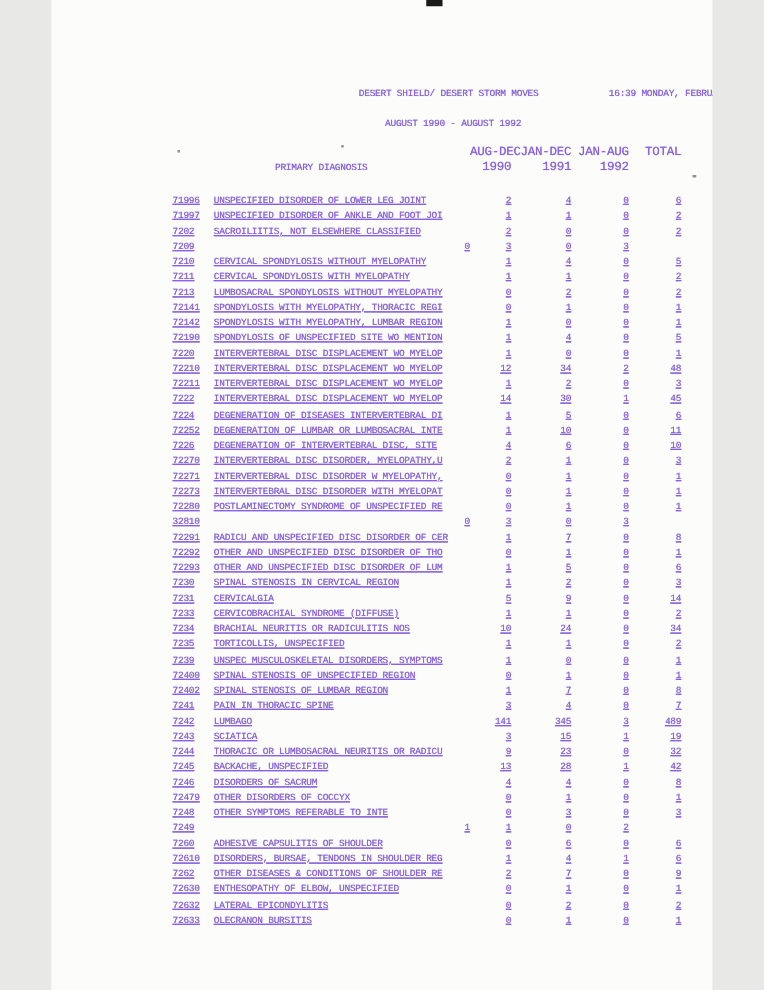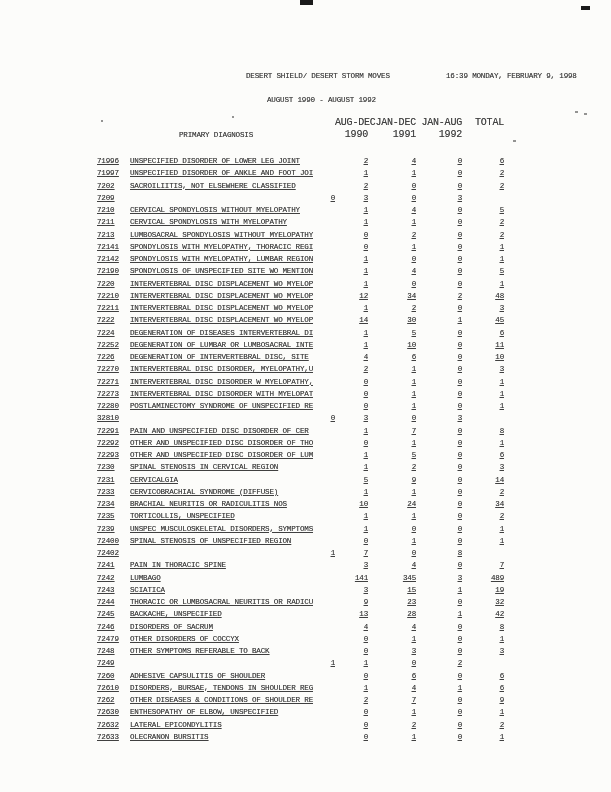--- a/index.html
+++ b/index.html
@@ -1,20 +1,20 @@
 <!DOCTYPE html>
 <html><head>
 <meta charset="utf-8">
 <style>
   html,body { margin:0; padding:0; background:#e8e8e6; }
   .page {
-    position:relative; width:611px; height:792px; margin:0 auto;
+    position:relative; width:529px; height:792px; margin:0 auto;
     background:#fcfcfa;
     font-family:"Liberation Mono","DejaVu Sans Mono",monospace;
-    color:#404040; overflow:hidden;
+    color:#8b5cf6; overflow:hidden;
     text-shadow:0 0 0.6px rgba(45,45,45,0.55);
   }
   .hdr { position:absolute; font-size:7.6px; white-space:nowrap; letter-spacing:-0.2px; }
   .title    { left:246px; top:72px; }
   .stamp    { left:446px; top:72px; }
   .daterange{ left:267px; top:96px; }
 
   .table { position:absolute; left:97px; top:117px; width:407px; }
   .thead { display:grid; grid-template-columns:238px 33px 48px 46px 42px; }
   .thead .col { text-align:right; font-size:10px; line-height:12px; white-space:nowrap; letter-spacing:-0.2px; }
@@ -260,21 +260,21 @@
   <div class="tr">
     <span class="td code">32810</span>
     <span class="td num">0</span>
     <span class="td num">3</span>
     <span class="td num">0</span>
     <span class="td num">3</span>
   </div>
 
   <div class="tr">
     <span class="td code">72291</span>
-    <span class="td desc">PAIN AND UNSPECIFIED DISC DISORDER OF CER</span>
+    <span class="td desc">RADICU AND UNSPECIFIED DISC DISORDER OF CER</span>
     <span class="td num">1</span>
     <span class="td num">7</span>
     <span class="td num">0</span>
     <span class="td num">8</span>
   </div>
 
   <div class="tr">
     <span class="td code">72292</span>
     <span class="td desc">OTHER AND UNSPECIFIED DISC DISORDER OF THO</span>
     <span class="td num">0</span>
@@ -350,20 +350,21 @@
     <span class="td code">72400</span>
     <span class="td desc">SPINAL STENOSIS OF UNSPECIFIED REGION</span>
     <span class="td num">0</span>
     <span class="td num">1</span>
     <span class="td num">0</span>
     <span class="td num">1</span>
   </div>
 
   <div class="tr">
     <span class="td code">72402</span>
+    <span class="td desc">SPINAL STENOSIS OF LUMBAR REGION</span>
     <span class="td num">1</span>
     <span class="td num">7</span>
     <span class="td num">0</span>
     <span class="td num">8</span>
   </div>
 
   <div class="tr">
     <span class="td code">7241</span>
     <span class="td desc">PAIN IN THORACIC SPINE</span>
     <span class="td num">3</span>
@@ -421,21 +422,21 @@
     <span class="td code">72479</span>
     <span class="td desc">OTHER DISORDERS OF COCCYX</span>
     <span class="td num">0</span>
     <span class="td num">1</span>
     <span class="td num">0</span>
     <span class="td num">1</span>
   </div>
 
   <div class="tr">
     <span class="td code">7248</span>
-    <span class="td desc">OTHER SYMPTOMS REFERABLE TO BACK</span>
+    <span class="td desc">OTHER SYMPTOMS REFERABLE TO INTE</span>
     <span class="td num">0</span>
     <span class="td num">3</span>
     <span class="td num">0</span>
     <span class="td num">3</span>
   </div>
 
   <div class="tr">
     <span class="td code">7249</span>
     <span class="td num">1</span>
     <span class="td num">1</span>

